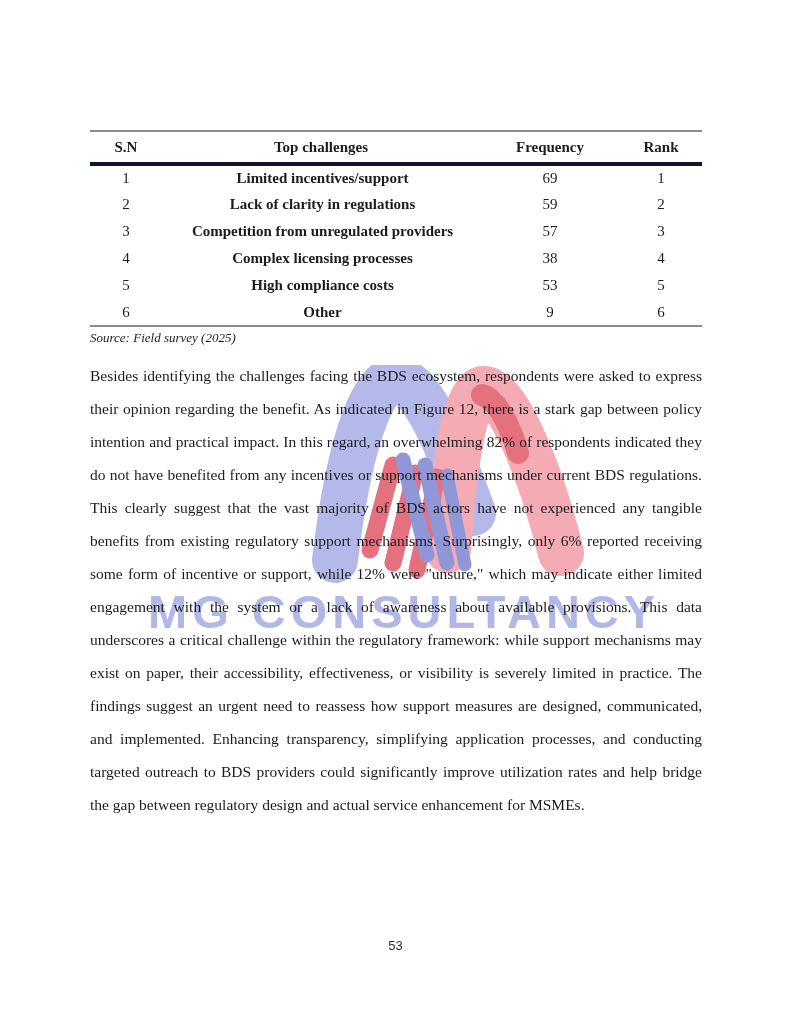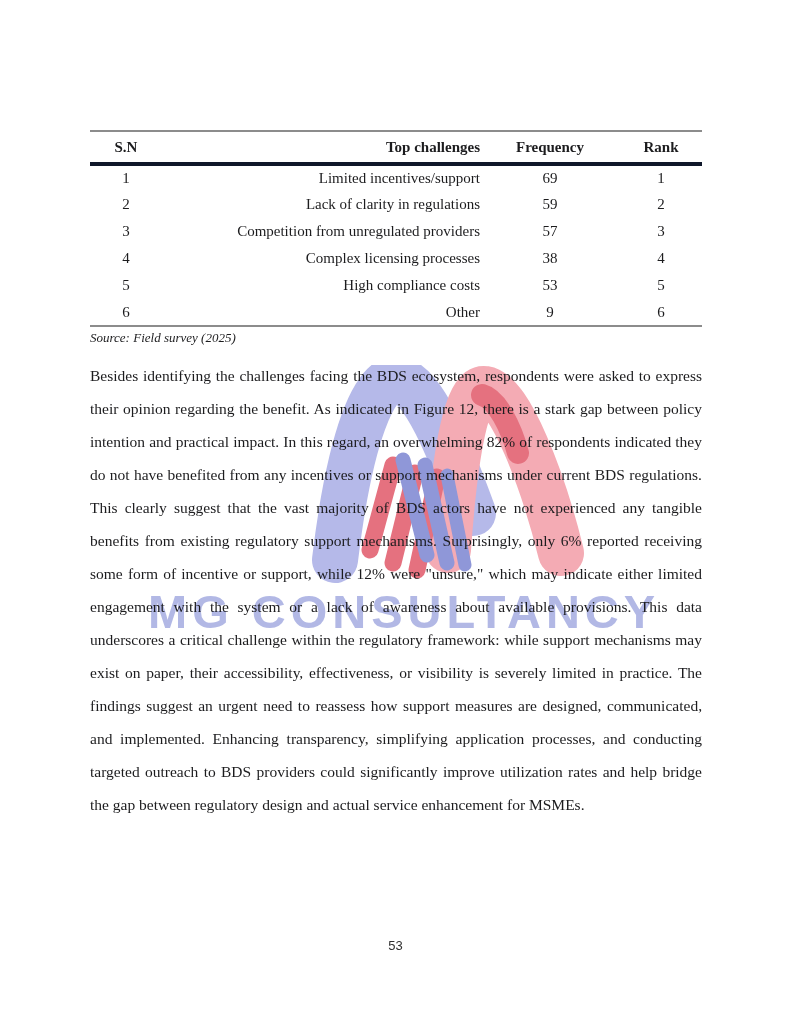--- a/index.html
+++ b/index.html
@@ -49,21 +49,21 @@
     width: 100%;
     border-collapse: collapse;
     border-top: 2px solid #8c8c8c;
     font-size: 15px;
   }
   table.data-table thead tr { border-bottom: 4px solid #0f172a; }
   table.data-table tbody tr:last-child { border-bottom: 2px solid #8c8c8c; }
   table.data-table th { height: 33px; font-weight: bold; vertical-align: middle; }
   table.data-table td { height: 27px; vertical-align: middle; }
   .col-sn   { width: 72px;  text-align: center; }
-  .col-ch   { width: 318px; text-align: right; padding-left: 3px; }
+  .col-ch   { width: 318px; text-align: center; padding-left: 3px; font-weight: bold; }
   .col-freq { width: 140px; text-align: center; }
   .col-rank { width: 82px;  text-align: center; }
   th.col-sn { font-weight: normal; text-align: center; }
   th.col-ch, th.col-freq, th.col-rank { padding-left: 0; }
   .source-note {
     font-style: italic;
     font-size: 13px;
     margin-top: 3px;
     color: #1c1c1e;
   }

